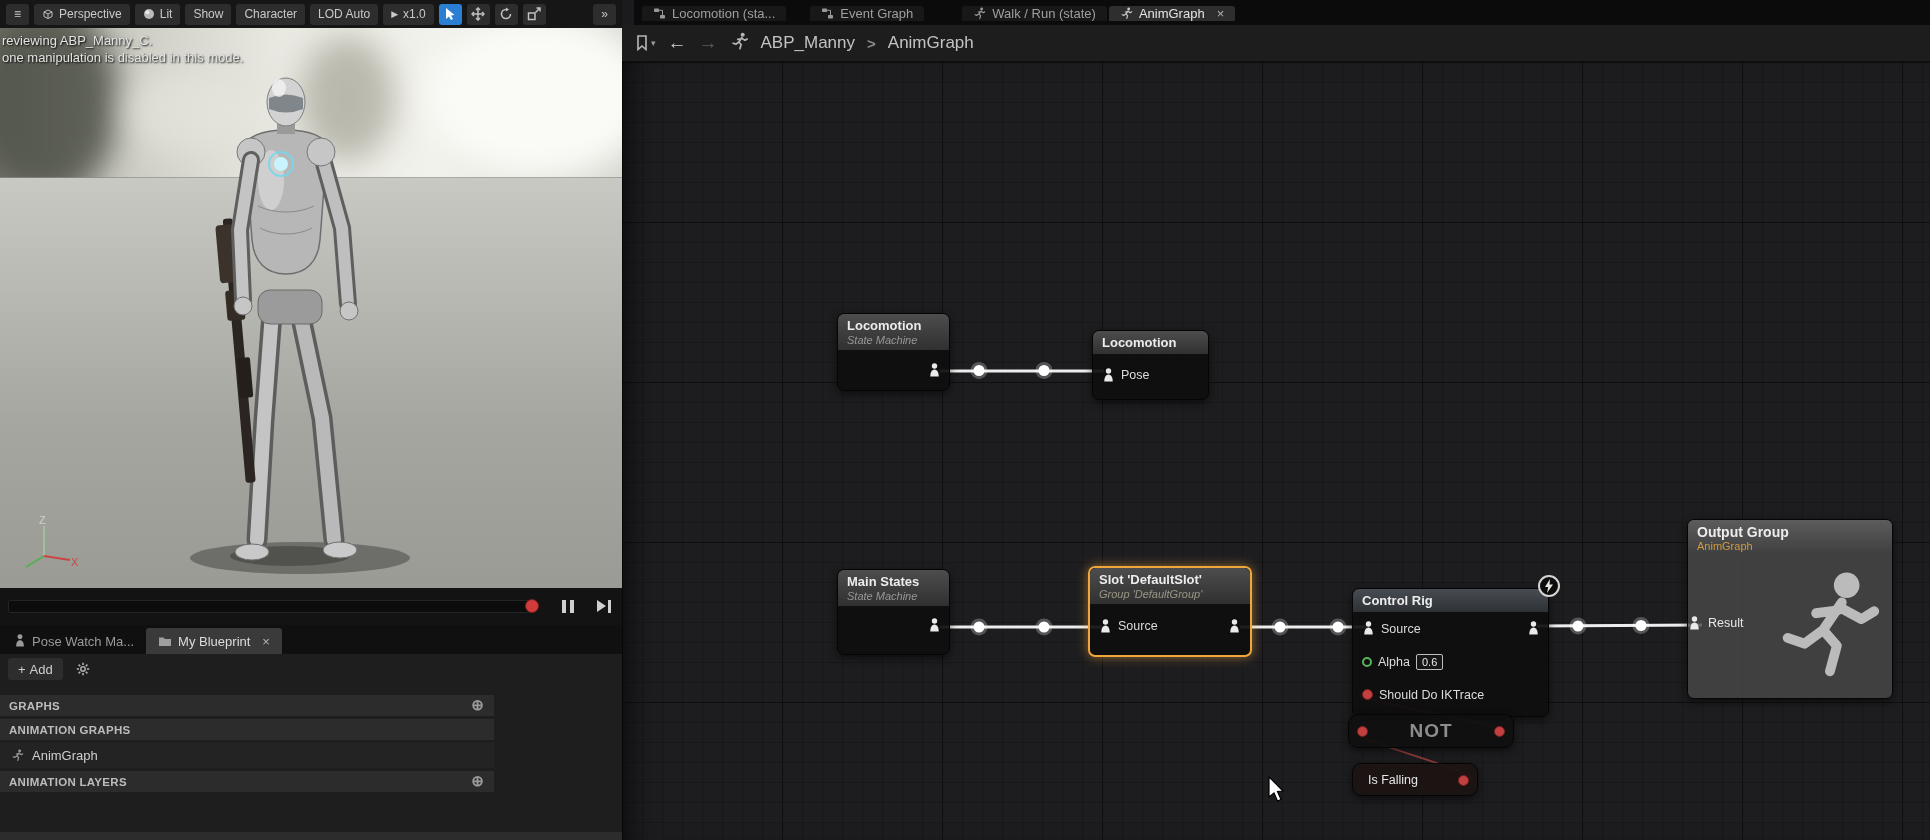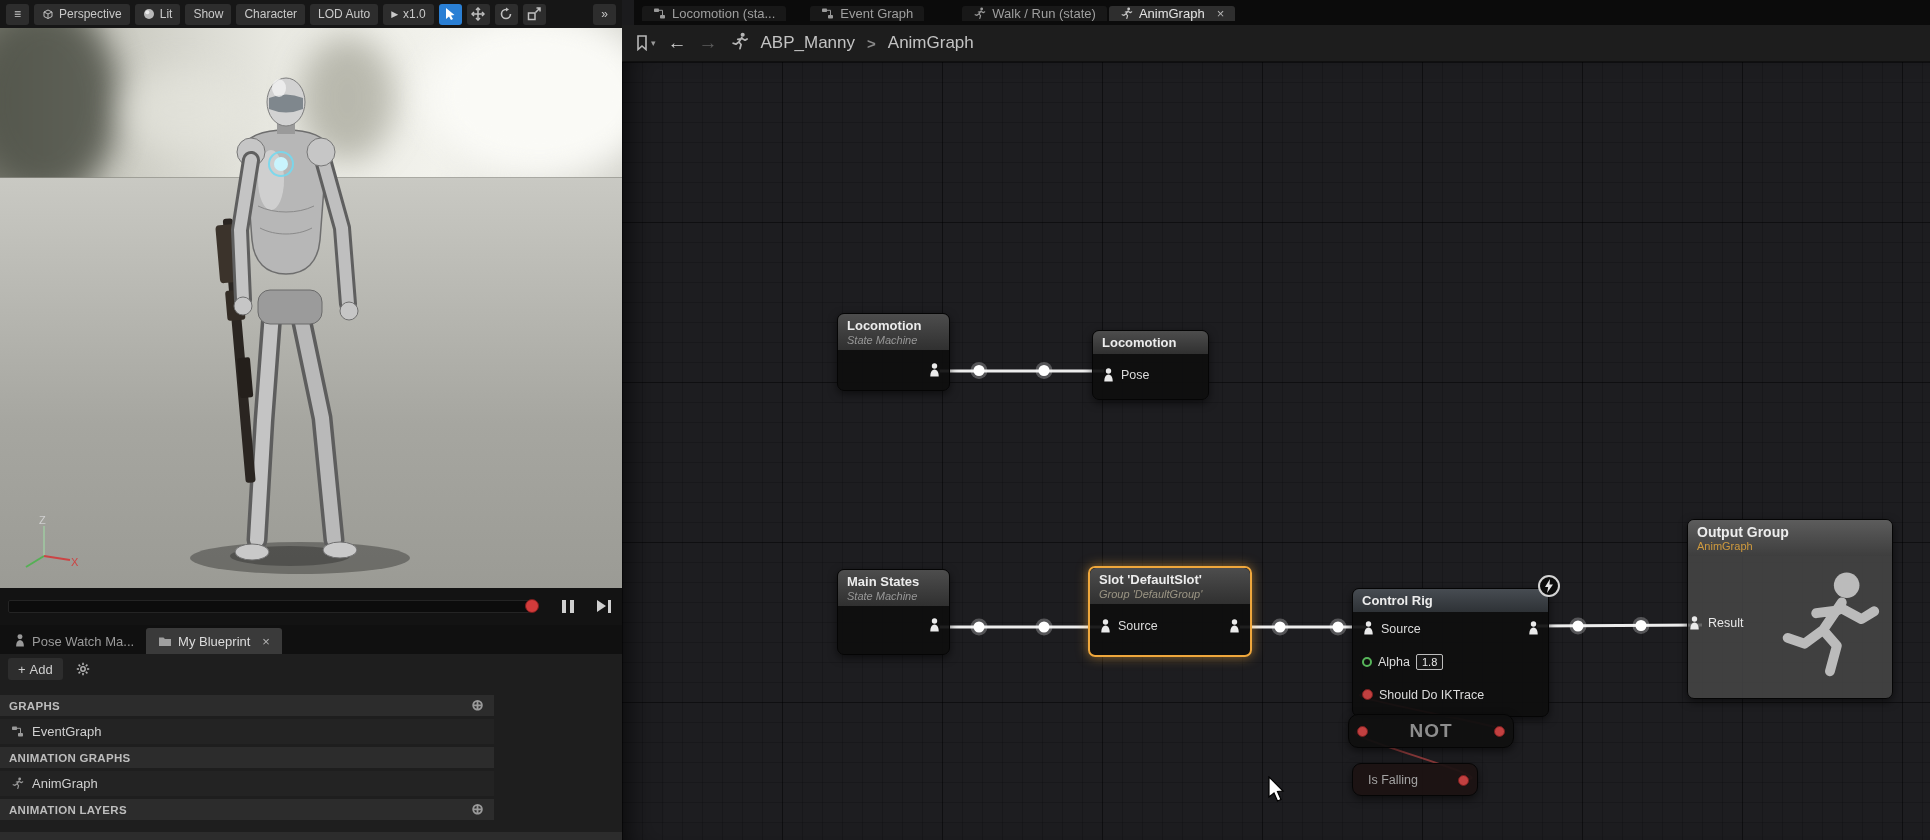--- a/index.html
+++ b/index.html
@@ -126,21 +126,21 @@
   #n-control-rig .row { height:33px; position:relative; }
   .cr-outpin { position:absolute; right:8px; top:9px; }
   .cr-badge { position:absolute; top:-14px; right:-12px; width:22px; height:22px; border-radius:50%;
     border:2px solid #d4d4d4; background:#0c0c0c; display:flex; align-items:center; justify-content:center; z-index:5; }
   #n-not { left:726px; top:652px; width:166px; height:34px; border-radius:10px;
     background:rgba(16,16,16,.95); display:flex; align-items:center; justify-content:center; }
   .not-text { color:#8d8d8d; font-weight:bold; font-size:19px; letter-spacing:1px; }
   .npin { position:absolute; top:11px; }
   #n-is-falling { left:730px; top:701px; width:126px; height:33px; border-radius:9px;
     background:rgba(28,19,19,.95); display:flex; align-items:center; padding-left:15px;
-    color:#a3a3a3; font-size:12.5px; }
+    color:#e5e5e5; font-size:12.5px; }
   #n-output-pose { left:1065px; top:457px; width:206px; height:180px; background:rgba(72,72,72,.82); }
   #n-output-pose .hdr { background:linear-gradient(#5c5c5c,#3e3e3e); }
   #n-output-pose .hdr .t { font-size:14px; }
   #n-output-pose .hdr .s { color:#cf9a3e; font-style:normal; }
   .result-row { position:absolute; left:0; top:96px; display:flex; gap:7px; align-items:flex-start;
     color:#e8e8e8; font-size:12.5px; }
   .op-watermark { position:absolute; right:6px; top:48px; color:#c9c9c9; opacity:.9; }
 
   .g-cursor { position:absolute; left:646px; top:714px; z-index:50; }
 </style>
@@ -249,20 +249,24 @@
           <rect x="234" y="190" width="10" height="265" rx="3" fill="#2a2521"></rect>
           <rect x="226" y="196" width="26" height="58" rx="4" fill="#3b332b"></rect>
           <rect x="230" y="262" width="18" height="30" rx="3" fill="#332c25"></rect>
           <rect x="236" y="330" width="13" height="40" rx="2" fill="#241f1b"></rect>
         </g>
         <polyline points="251,132 240,202 243,272" stroke="#5f5f5f" stroke-width="18" fill="none" stroke-linecap="round" stroke-linejoin="round"></polyline>
         <polyline points="251,132 240,202 243,272" stroke="#c4c4c4" stroke-width="12" fill="none" stroke-linecap="round" stroke-linejoin="round"></polyline>
         <circle cx="243" cy="278" r="9" fill="#c6c6c6" stroke="#6f6f6f"></circle>
       </svg>
 
+      <div class="vp-overlay">
+        <div>reviewing ABP_Manny_C.</div>
+        <div>one manipulation is disabled in this mode.</div>
+      </div>
 
       <svg class="vp-gizmo" width="66" height="58">
         <line x1="30" y1="42" x2="30" y2="12" stroke="#9fbf9f" stroke-width="2"></line>
         <line x1="30" y1="42" x2="12" y2="53" stroke="#55b055" stroke-width="2"></line>
         <line x1="30" y1="42" x2="56" y2="46" stroke="#cc4444" stroke-width="2"></line>
         <text x="25" y="10" fill="#cfcfcf" font-size="11">Z</text>
         <text x="57" y="52" fill="#cc4444" font-size="11">X</text>
       </svg>
     </div>
 
@@ -319,28 +323,20 @@
               <line x1="4.2" y1="9.8" x2="2.6" y2="11.4"></line>
             </g>
           </svg>
       </div>
     </div>
 
     <div class="bp-sections">
       <div class="sec-hdr">
         <span>GRAPHS</span>
         <span class="sec-add">⊕</span>
-      </div>
-      <div class="bp-item">
-        <svg width="13" height="13" viewBox="0 0 13 13">
-            <rect x="1" y="1.5" width="5" height="3.6" rx="0.8" fill="#9a9a9a"></rect>
-            <rect x="7" y="8" width="5" height="3.6" rx="0.8" fill="#9a9a9a"></rect>
-            <path d="M6,3.3 L9.5,3.3 L9.5,8" stroke="#9a9a9a" fill="none"></path>
-          </svg>
-        <span>EventGraph</span>
       </div>
       <div class="sec-hdr">
         <span>ANIMATION GRAPHS</span>
       </div>
       <div class="bp-item">
         <svg width="13" height="13" viewBox="0 0 24 24">
             <circle cx="16" cy="3.5" r="2.6" fill="#9a9a9a"></circle>
             <path d="M15,7 L11.2,12.6 L14,15.8 L12.6,21 M11.2,12.6 L7.4,15.4 L4,14.2 M14.6,8 L19,10.4 L21.6,8.8 M14.2,8.6 L9.8,9.2" stroke="#9a9a9a" stroke-width="2.2" fill="none" stroke-linecap="round" stroke-linejoin="round"></path>
           </svg>
         <span>AnimGraph</span>
@@ -519,21 +515,21 @@
           <span class="cr-outpin">
             <svg width="13" height="15" viewBox="0 0 13 15">
                 <circle cx="6.5" cy="3" r="2.7" fill="#eaeaea"></circle>
                 <path d="M6.5,6.4 C3.4,6.9 2.3,9.3 2.3,13.5 L10.7,13.5 C10.7,9.3 9.6,6.9 6.5,6.4 Z" fill="#eaeaea"></path>
               </svg>
           </span>
         </div>
         <div class="row pinrow">
           <span class="pin-green"></span>
           <span>Alpha</span>
-          <span class="valbox">1.8</span>
+          <span class="valbox">0.6</span>
         </div>
         <div class="row pinrow">
           <span class="pin-red"></span>
           <span>Should Do IKTrace</span>
         </div>
       </div>
 
       <div class="node" id="n-not">
         <span class="pin-red npin" style="left:8px;"></span>
         <span class="not-text">NOT</span>

